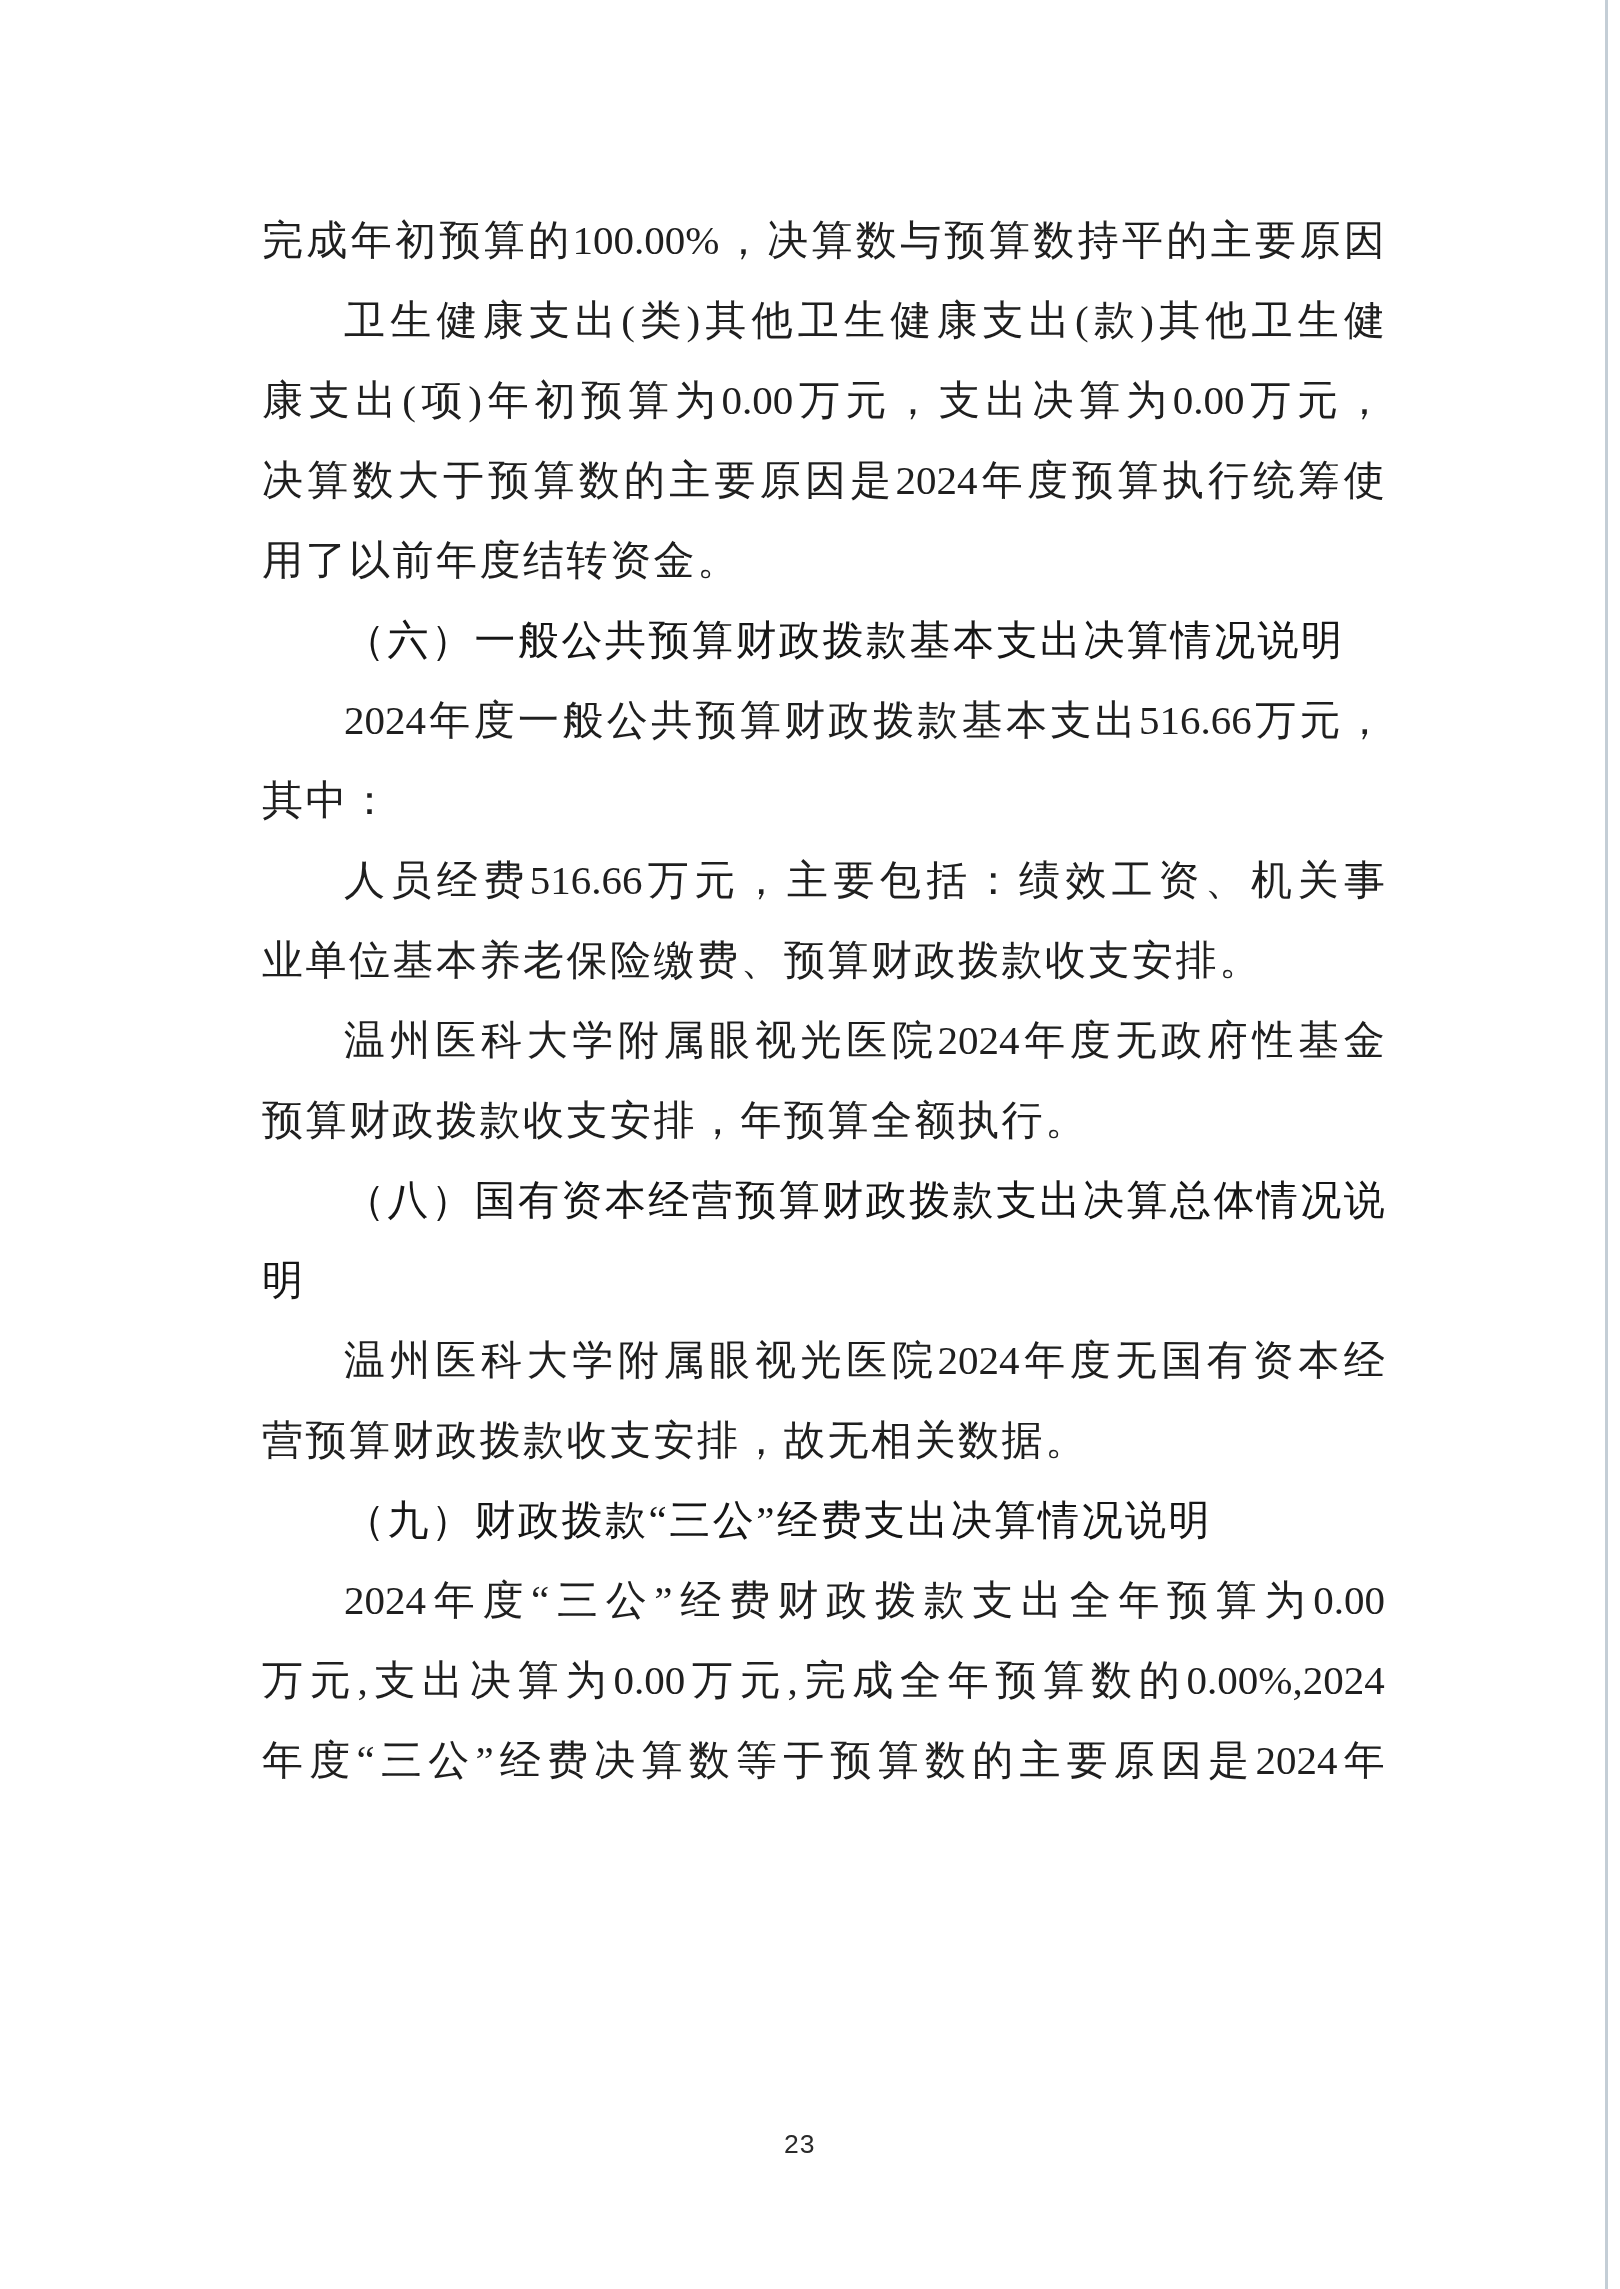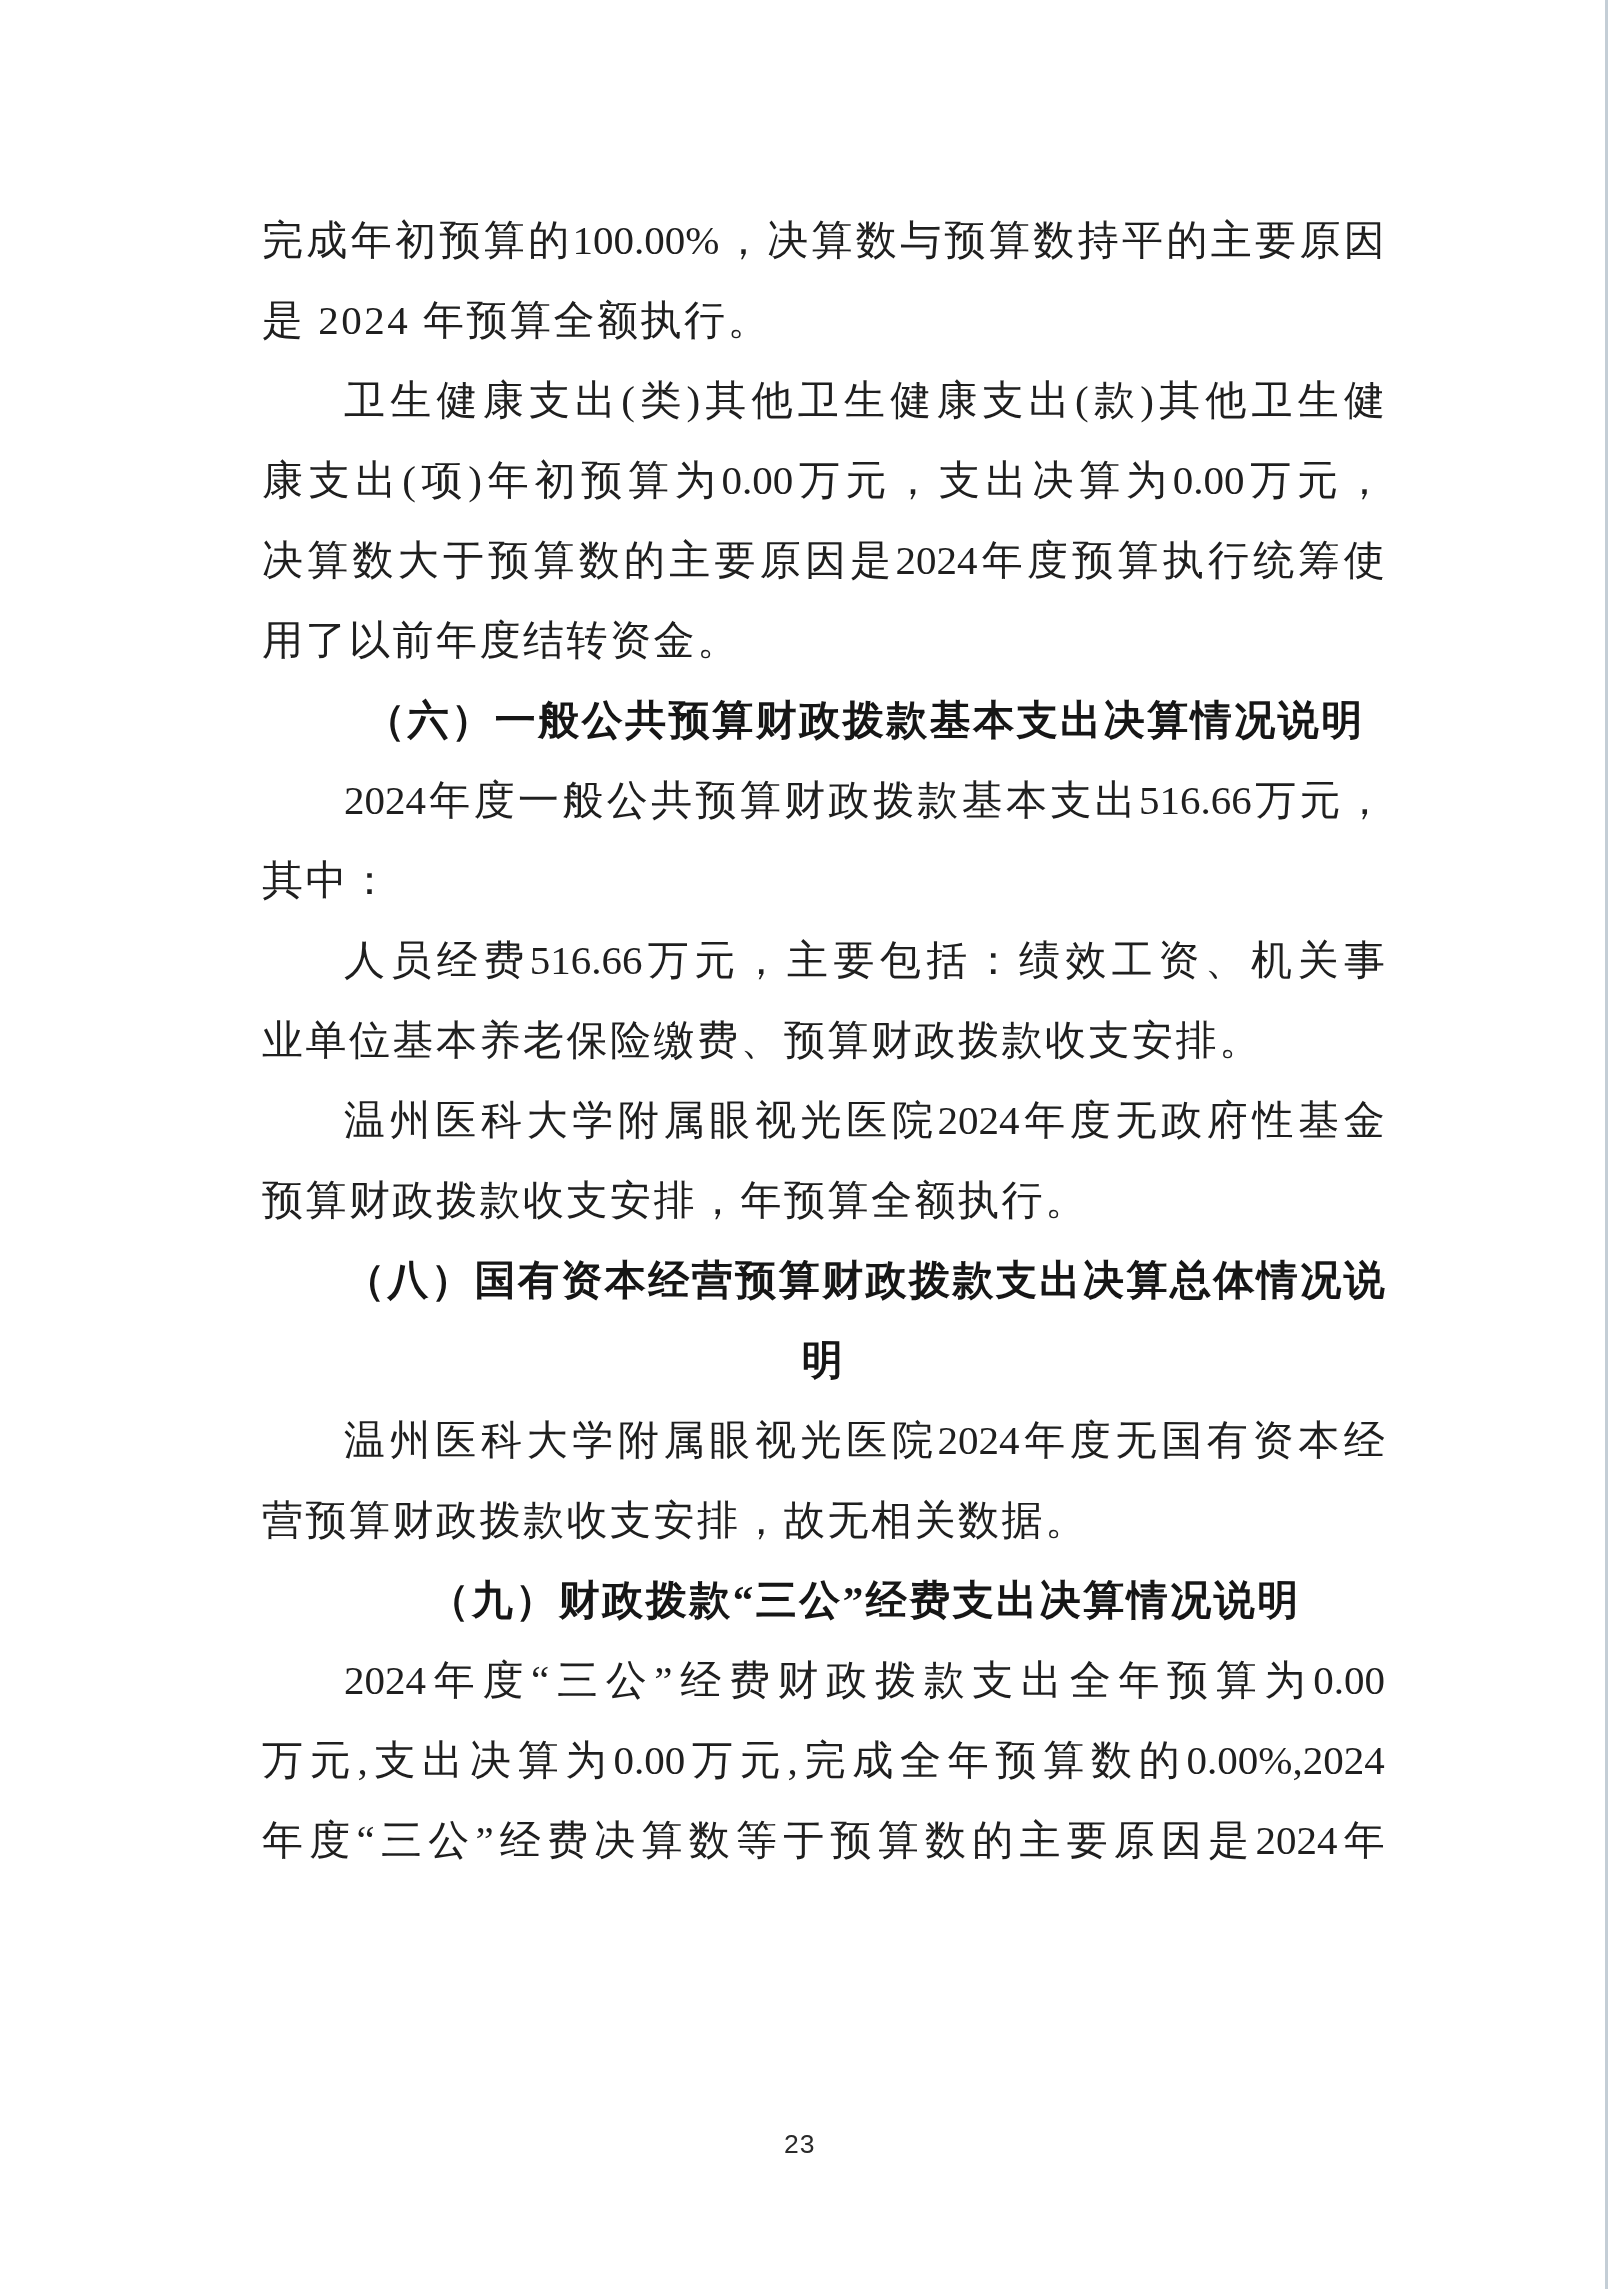--- a/index.html
+++ b/index.html
@@ -26,21 +26,21 @@
     white-space: nowrap;
   }
   .line.jline {
     display: flex;
     justify-content: space-between;
     align-items: center;
     letter-spacing: 0;
     white-space: normal;
   }
   .line.indent { padding-left: 82px; }
-  .line.bold { font-weight: 700; color: #161616; text-align: center; }
+  .line.bold { font-weight: 400; color: #161616; }
   .jline span { display: inline-block; }
   .page-number {
     position: absolute;
     left: -20.6px;
     right: 0;
     top: 2129px;
     text-align: center;
     font-family: "Liberation Sans", "DejaVu Sans", sans-serif;
     font-size: 26.5px;
     color: #2a2a2a;
@@ -78,21 +78,20 @@
         <span>算</span>
         <span>数</span>
         <span>持</span>
         <span>平</span>
         <span>的</span>
         <span>主</span>
         <span>要</span>
         <span>原</span>
         <span>因</span>
       </div>
-      <div class="line">是 2024 年预算全额执行。</div>
       <div class="line indent jline">
         <span>卫</span>
         <span>生</span>
         <span>健</span>
         <span>康</span>
         <span>支</span>
         <span>出</span>
         <span>(</span>
         <span>类</span>
         <span>)</span>

